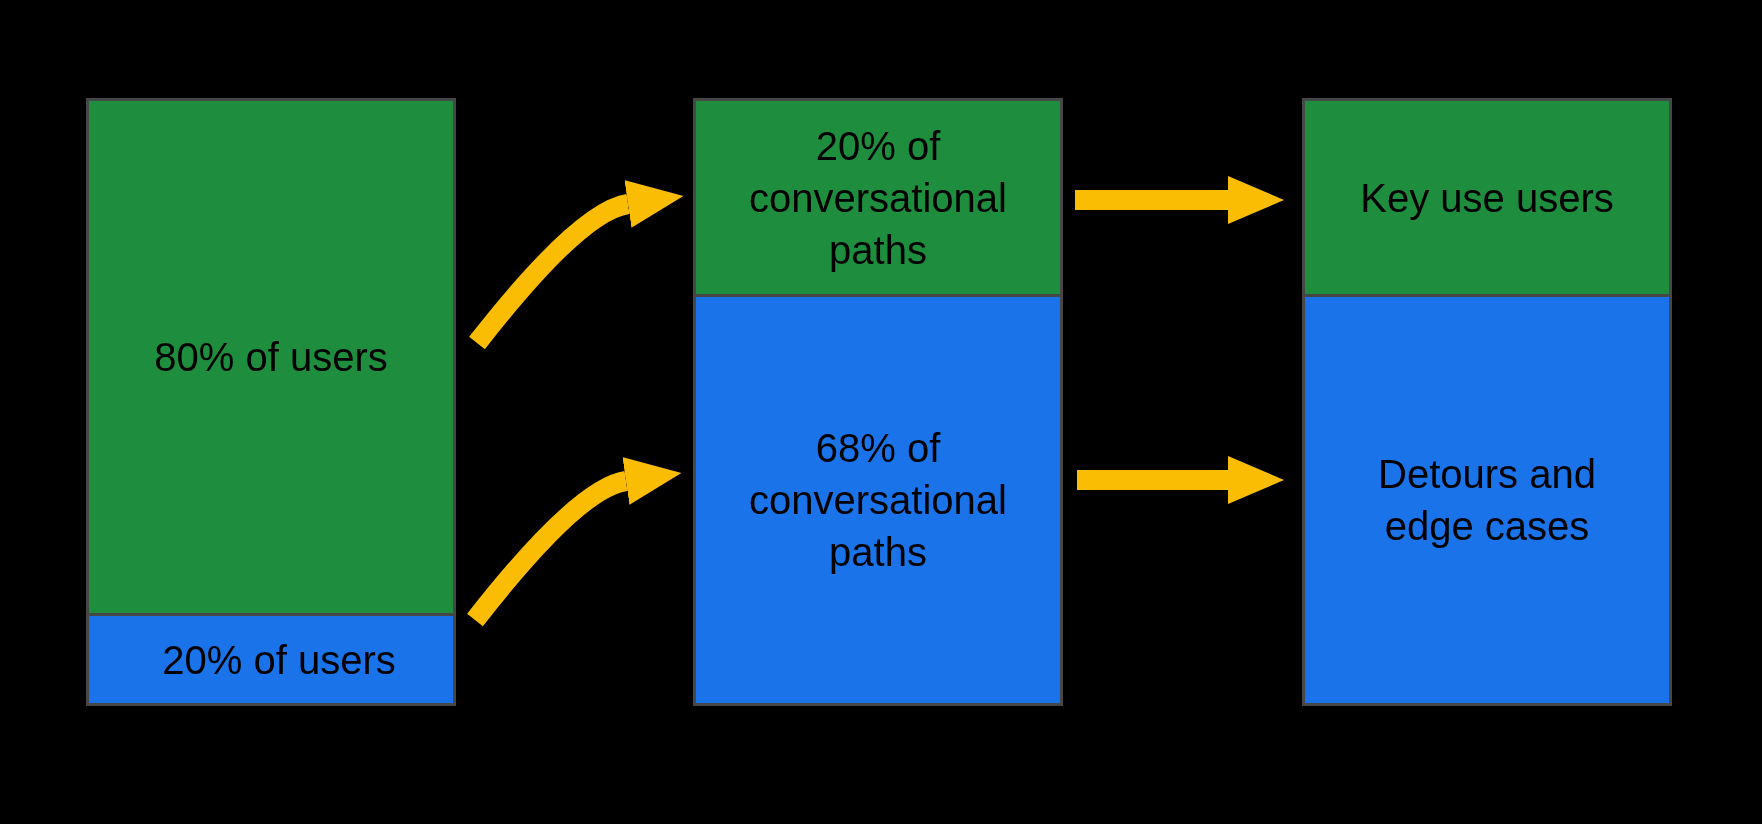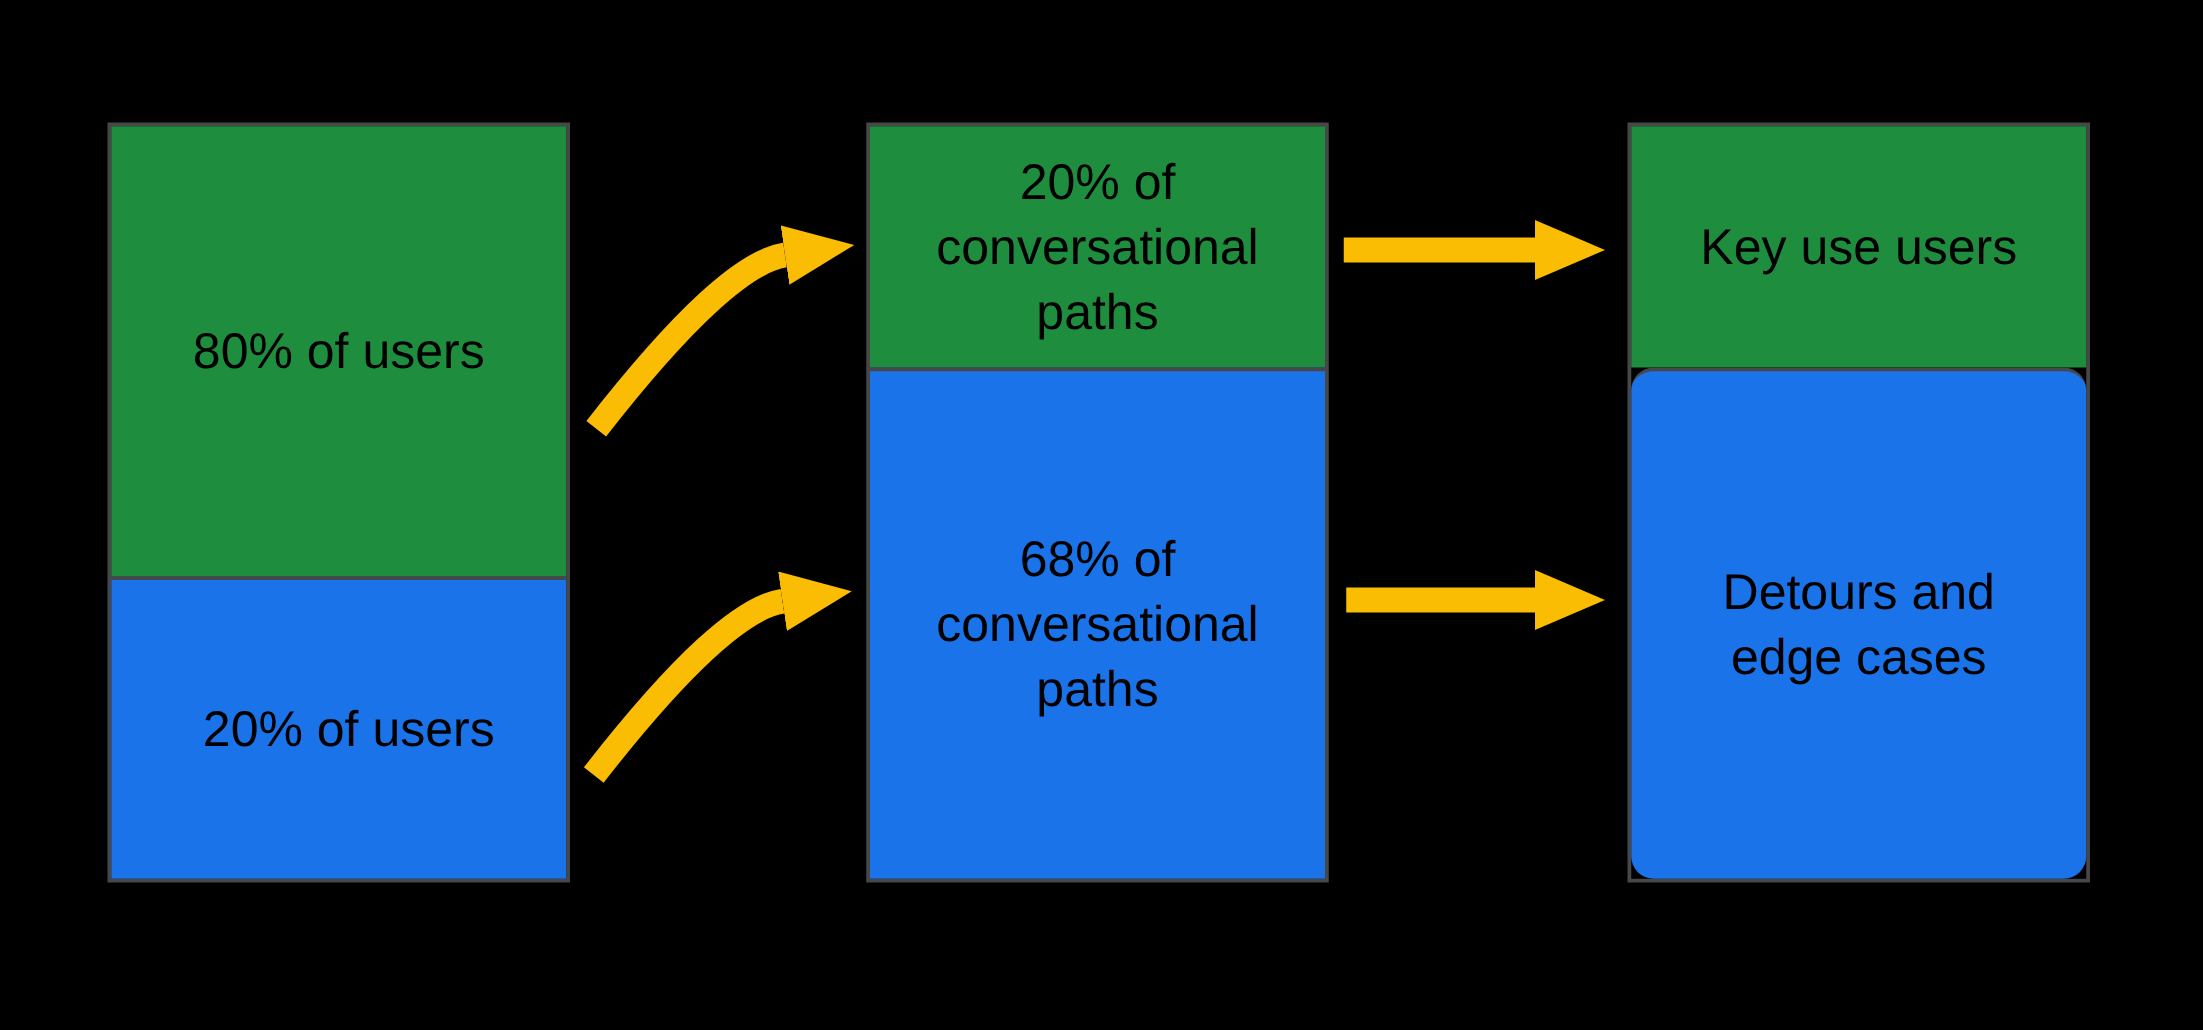--- a/index.html
+++ b/index.html
@@ -30,26 +30,26 @@
 
   .segment {
     display: flex;
     align-items: center;
     justify-content: center;
     box-sizing: border-box;
   }
   .segment + .segment { border-top: 3px solid #474747; }
 
   
-  .col-users    .seg-top    { height: 360px; }
+  .col-users    .seg-top    { height: 512px; }
   .col-users    .seg-bottom { flex: 1; padding-left: 16px; }
   .col-paths    .seg-top    { height: 193px; }
   .col-paths    .seg-bottom { flex: 1; }
   .col-outcomes .seg-top    { height: 193px; }
-  .col-outcomes .seg-bottom { flex: 1; border-radius: 18px; }
+  .col-outcomes .seg-bottom { flex: 1; }
 
   .seg-label {
     color: #000000;
     font-size: 40px;
     font-weight: 500;
     line-height: 1.3;
     text-align: center;
     max-width: 312px;
   }
 

